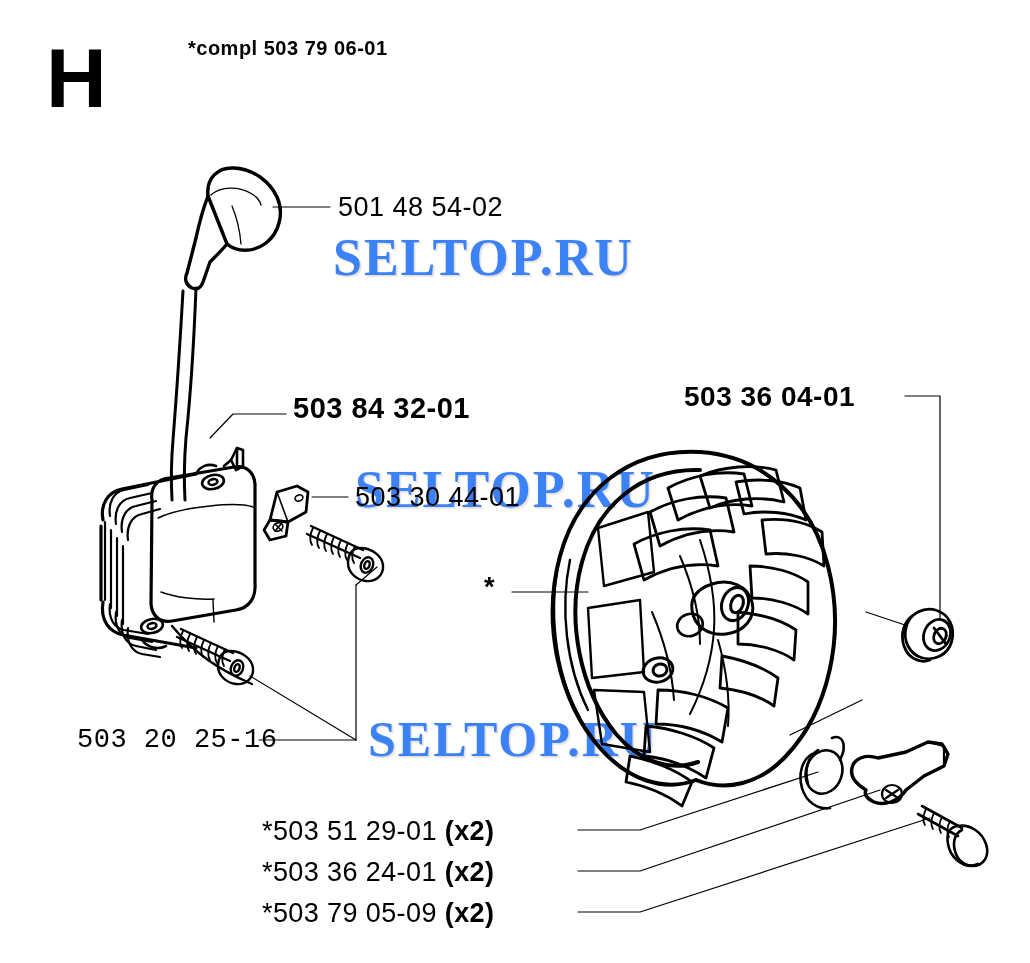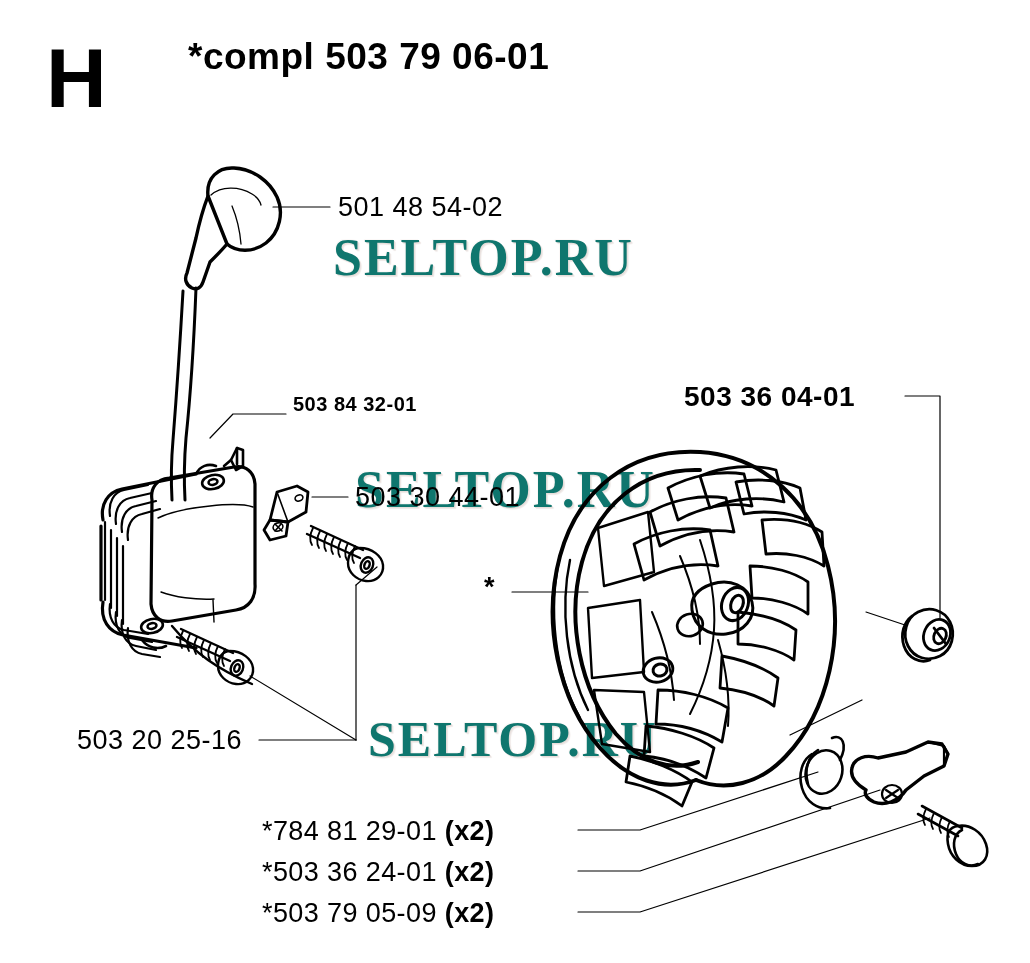--- a/index.html
+++ b/index.html
@@ -22,21 +22,21 @@
     width: 1030px;
     height: 963px;
   }
 
   
   .wm {
     position: absolute;
     font-family: "Liberation Serif", serif;
     font-weight: 700;
     letter-spacing: 2px;
-    color: #0f766e;
+    color: #3b82f6;
     text-shadow:
         1px 1px 0 #e6dedb,
         2px 2px 1px #efe9e7,
        -1px -1px 0 #fbf8f7;
     white-space: nowrap;
     user-select: none;
     pointer-events: none;
   }
   .wm-1 { left: 333px; top: 228px; font-size: 52px; }
   .wm-2 { left: 355px; top: 460px; font-size: 52px; }
@@ -56,29 +56,29 @@
     position: absolute;
     left: 46px;
     top: 36px;
     font-size: 84px;
     font-weight: 700;
     line-height: 1;
     letter-spacing: -1px;
   }
   #compl-label {
     left: 188px; top: 38px;
-    font-size: 37px;
+    font-size: 20px;
     font-weight: 700;
     letter-spacing: 0.5px;
   }
   #lbl-boot       { left: 338px; top: 194px; font-size: 27px; letter-spacing: 0.5px; }
-  #lbl-coil       { left: 293px; top: 394px; font-size: 20px; letter-spacing: 0.5px; text-align: center; }
+  #lbl-coil       { left: 293px; top: 394px; font-size: 29px; letter-spacing: 0.5px; text-align: center; }
   #lbl-clip       { left: 355px; top: 484px; font-size: 27px; letter-spacing: 0.5px; }
   #lbl-flywheel   { left: 684px; top: 383px; font-size: 28px; letter-spacing: 0.5px; }
-  #lbl-screws     { left: 77px;  top: 727px; font-size: 27px; letter-spacing: 0.5px; }
+  #lbl-screws     { left: 77px;  top: 727px; font-size: 27px; letter-spacing: 0.5px; font-family: Liberation Mono, monospace; }
   #lbl-star       { left: 484px; top: 574px; font-size: 27px; font-weight: 700; }
 
   .lbl-stack { font-size: 27px; letter-spacing: 0.4px; }
   #lbl-p1 { left: 262px; top: 818px; }
   #lbl-p2 { left: 262px; top: 859px; }
   #lbl-p3 { left: 262px; top: 900px; }
   .lbl-stack .qty { font-weight: 700; }
   .lbl-stack .pn  { font-weight: 400; }
 
   svg { display: block; }
@@ -405,21 +405,21 @@
 
   <div class="lbl lbl-reg" id="lbl-clip">503 30 44-01</div>
 
   <div class="lbl lbl-bold" id="lbl-flywheel">503 36 04-01</div>
 
   <div class="lbl lbl-reg" id="lbl-screws">503 20 25-16</div>
 
   <div class="lbl" id="lbl-star">*</div>
 
   <div class="lbl lbl-stack" id="lbl-p1">
-    <span class="pn">*784 81 29-01</span>
+    <span class="pn">*503 51 29-01</span>
     <span class="qty">(x2)</span>
   </div>
   <div class="lbl lbl-stack" id="lbl-p2">
     <span class="pn">*503 36 24-01</span>
     <span class="qty">(x2)</span>
   </div>
   <div class="lbl lbl-stack" id="lbl-p3">
     <span class="pn">*503 79 05-09</span>
     <span class="qty">(x2)</span>
   </div>

